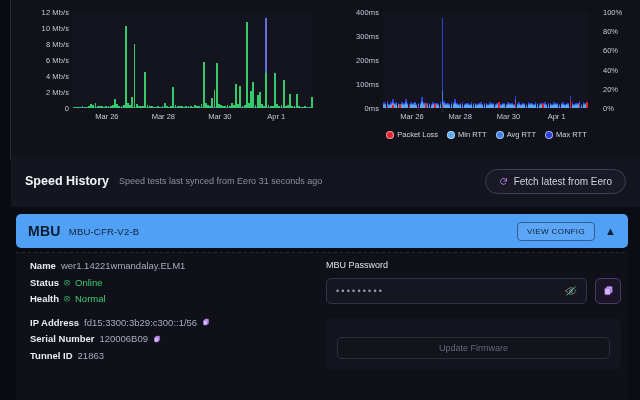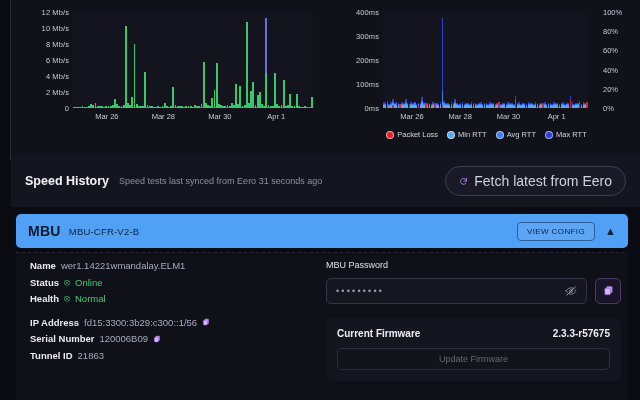--- a/index.html
+++ b/index.html
@@ -85,21 +85,21 @@
     background: #14151e;
     display: flex; align-items: center; padding: 0 14px;
   }
   .speed-title { color: #f2f3f8; font-size: 12.5px; font-weight: bold; }
   .speed-sub { color: #8c90a2; font-size: 9px; margin-left: 10px; }
   .speed-actions { margin-left: auto; display: flex; gap: 9px; }
   .pill {
     display: flex; align-items: center; gap: 6px;
     border: 1px solid #3c3f55; border-radius: 16px;
     background: #191a25; padding: 6px 13px;
-    color: #cfd2de; font-size: 14px; white-space: nowrap;
+    color: #cfd2de; font-size: 10px; white-space: nowrap;
     cursor: pointer;
   }
   .pill svg { display: block; }
 
   
   .mbu-bar {
     position: absolute; left: 16px; top: 214px; width: 612px; height: 34px;
     background: #50a0f5; border-radius: 5px;
     display: flex; align-items: center; padding: 0 12px;
   }
@@ -896,21 +896,17 @@
           <span>
             <svg width="11" height="11" viewBox="0 0 24 24" fill="#c9a3f0" stroke="#8a5cd0" stroke-width="1.5">
               <rect x="8" y="3" width="12" height="14" rx="2"></rect>
               <rect x="4" y="7" width="12" height="14" rx="2" fill="#d9b8fa"></rect>
             </svg>
           </span>
         </div>
       </div>
 
       <div class="fw-card">
-        <div class="fw-top">
-          <span class="fw-label">Current Firmware</span>
-          <span class="fw-val">2.3.3-r57675</span>
-        </div>
         <div class="fw-btn">Update Firmware</div>
       </div>
     </div>
   </div>
 </div>
 
 </body></html>

